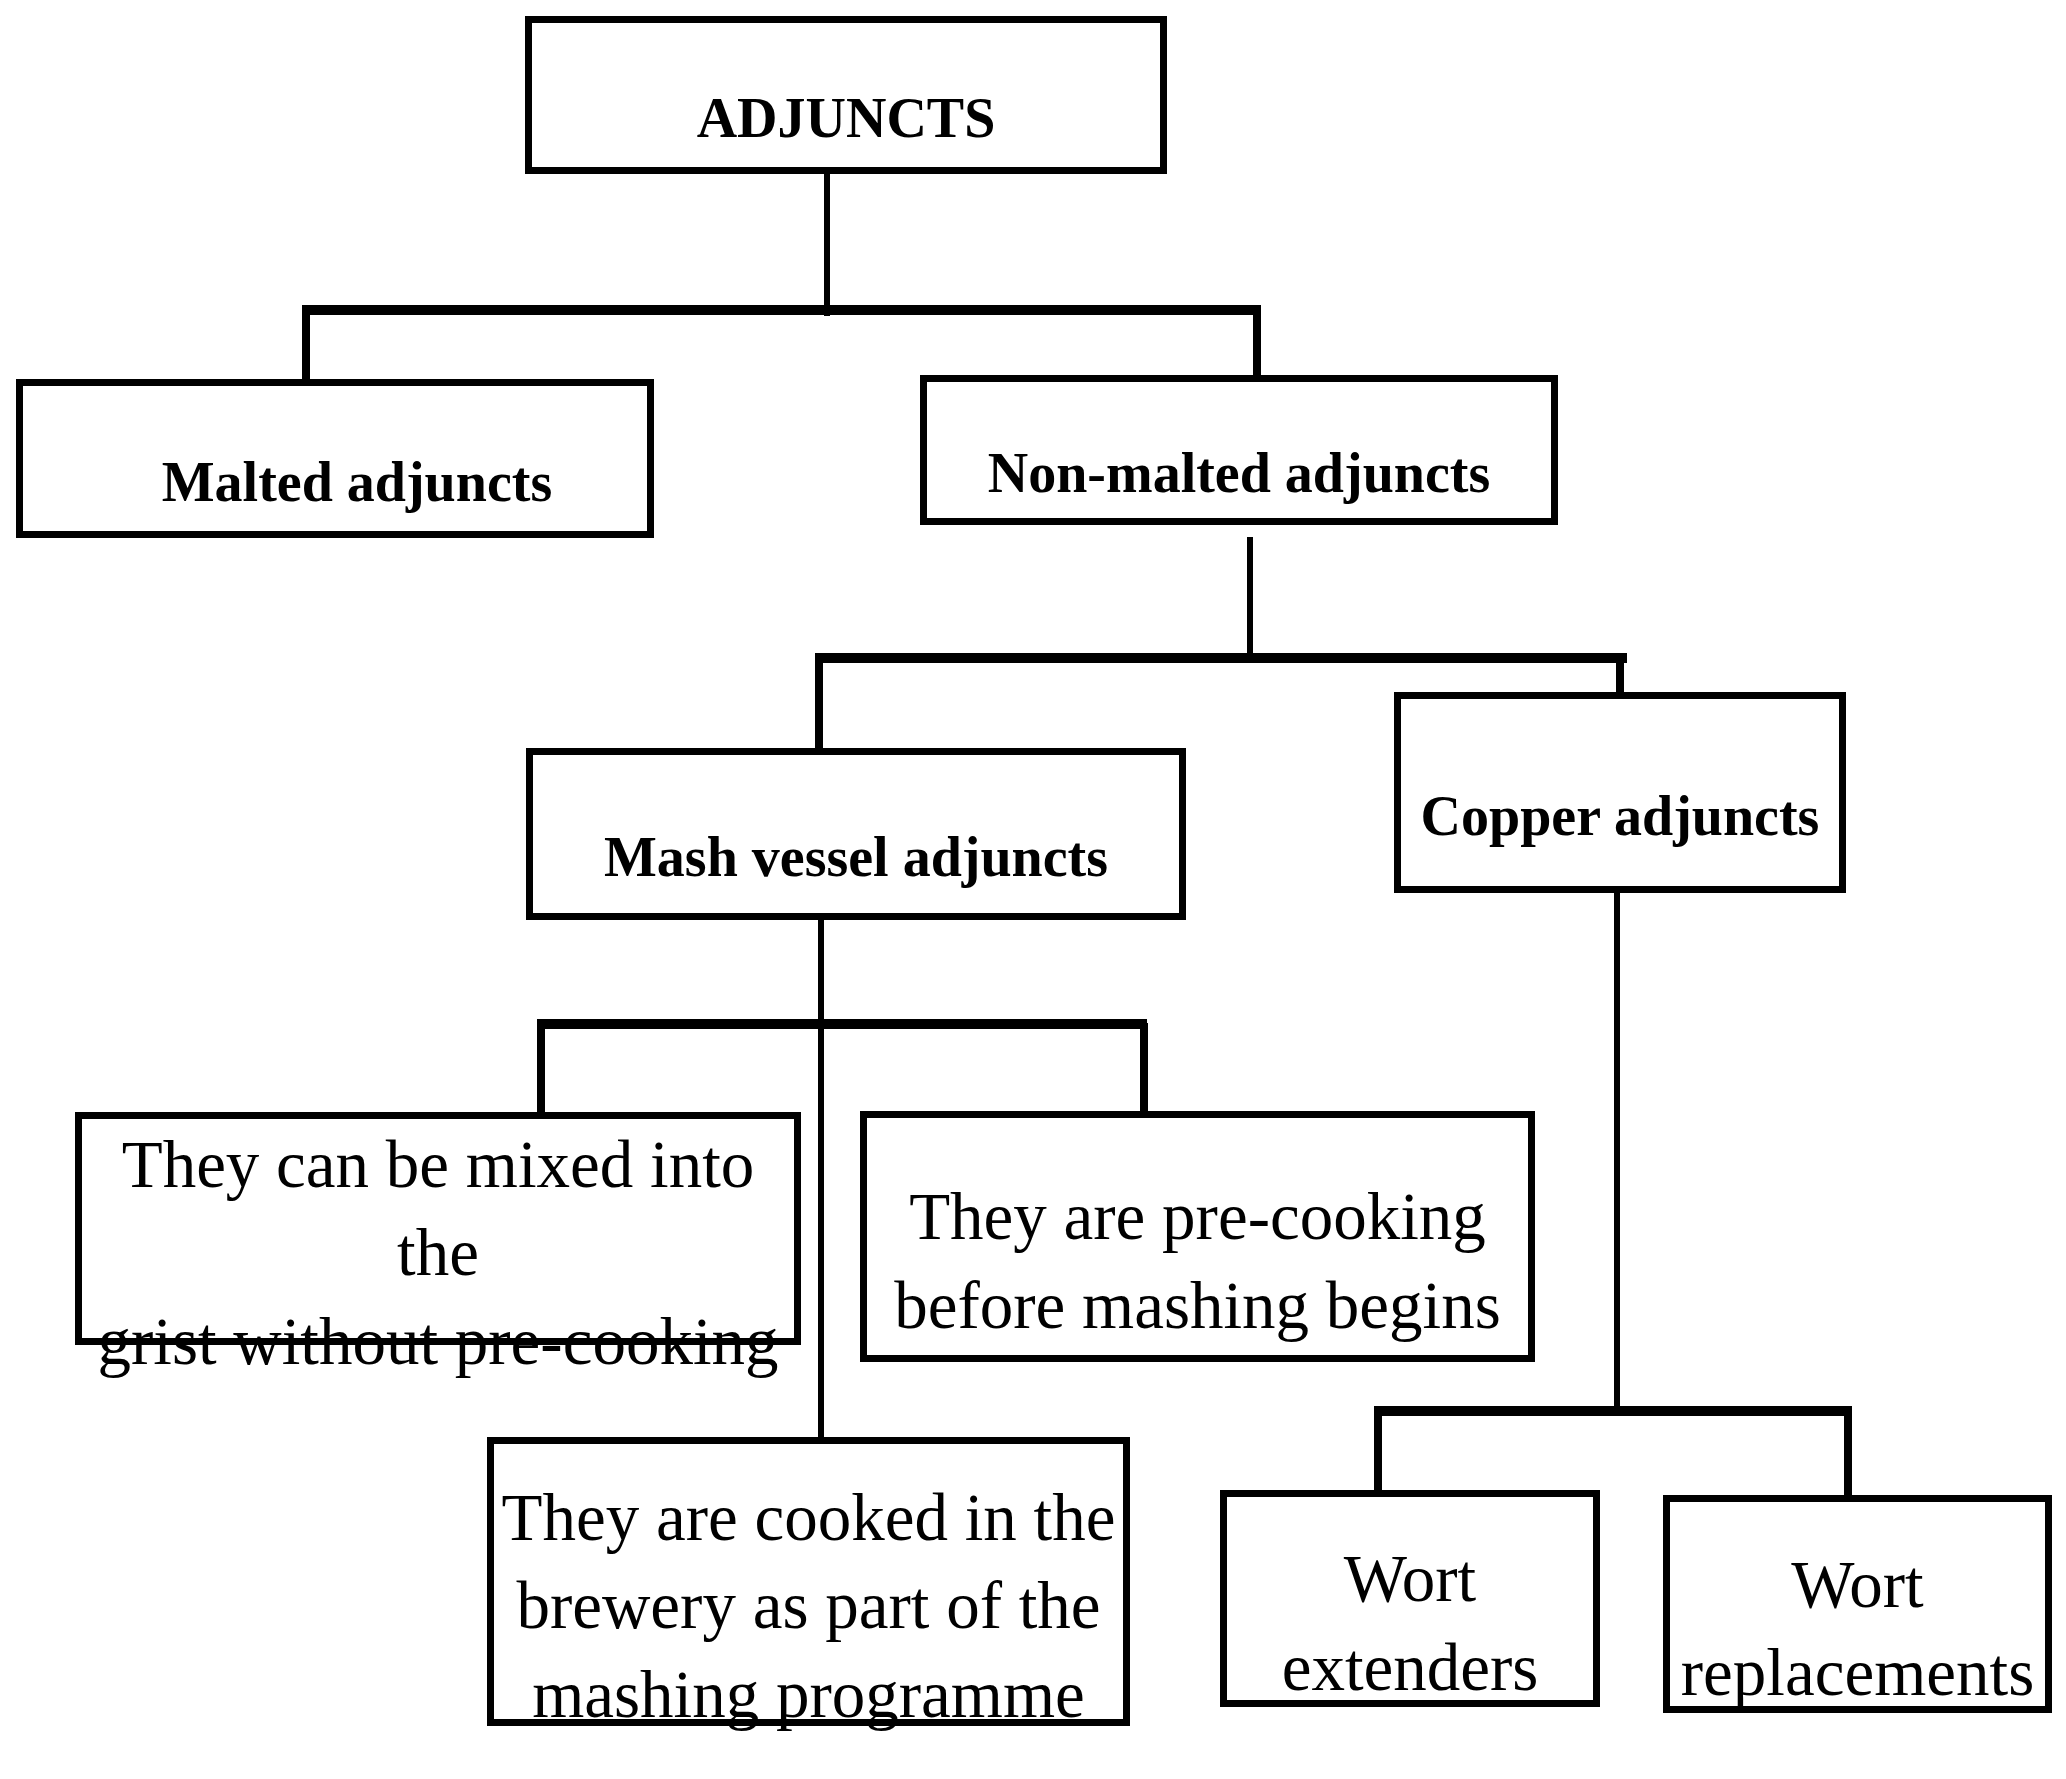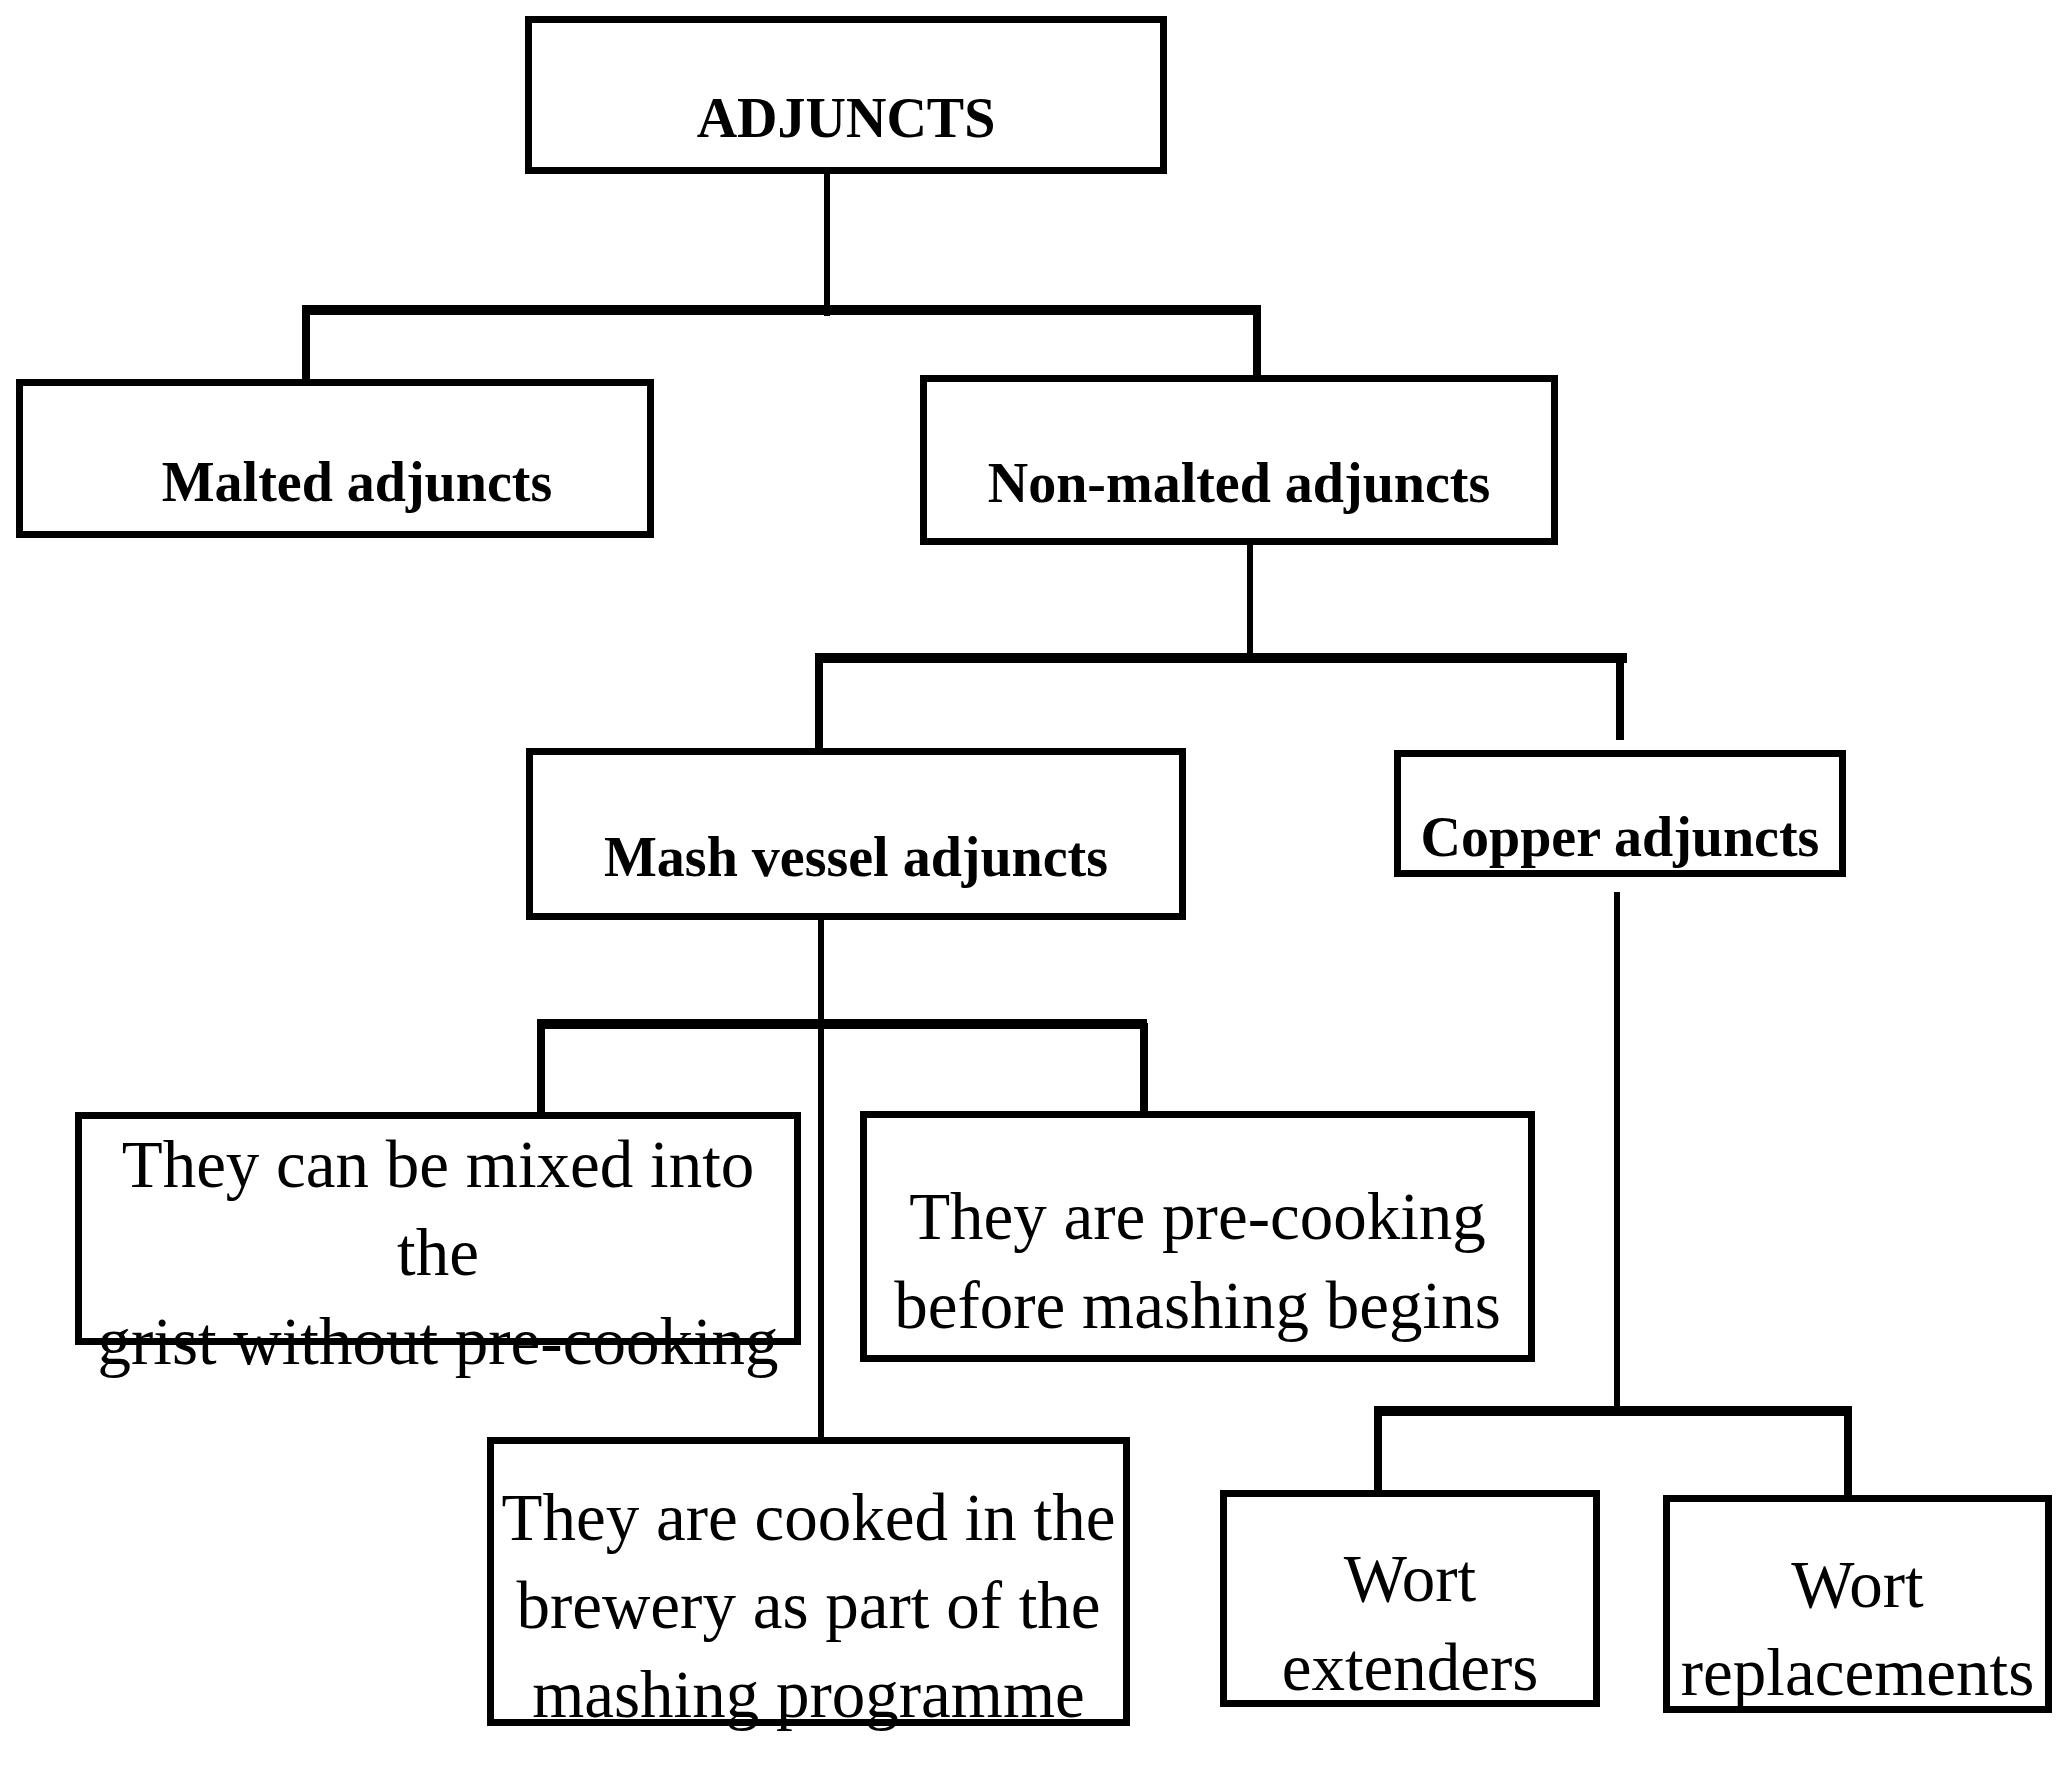--- a/index.html
+++ b/index.html
@@ -70,29 +70,29 @@
   <div class="line" style="left:1844px; top:1409px; width:7.6px; height:90px;"></div>
 
   <div class="box hdr" style="left:525px; top:16px; width:642px; height:158px;">
     <span class="label">ADJUNCTS</span>
   </div>
 
   <div class="box hdr" style="left:16px; top:379px; width:638px; height:159px;padding-left:44px;">
     <span class="label">Malted adjuncts</span>
   </div>
 
-  <div class="box hdr" style="left:920px; top:375px; width:638px; height:170px;">
+  <div class="box hdr" style="left:920px; top:375px; width:638px; height:150px;">
     <span class="label">Non-malted adjuncts</span>
   </div>
 
   <div class="box hdr" style="left:526px; top:748px; width:660px; height:172px;">
     <span class="label">Mash vessel adjuncts</span>
   </div>
 
-  <div class="box hdr" style="left:1394px; top:750px; width:452px; height:127px;">
+  <div class="box hdr" style="left:1394px; top:692px; width:452px; height:201px;">
     <span class="label">Copper adjuncts</span>
   </div>
 
   <div class="box desc" style="left:75px; top:1112px; width:726px; height:233px;">
     <span class="label">They can be mixed into the
 grist without pre-cooking</span>
   </div>
 
   <div class="box desc" style="left:860px; top:1111px; width:675px; height:251px;">
     <span class="label">They are pre-cooking

